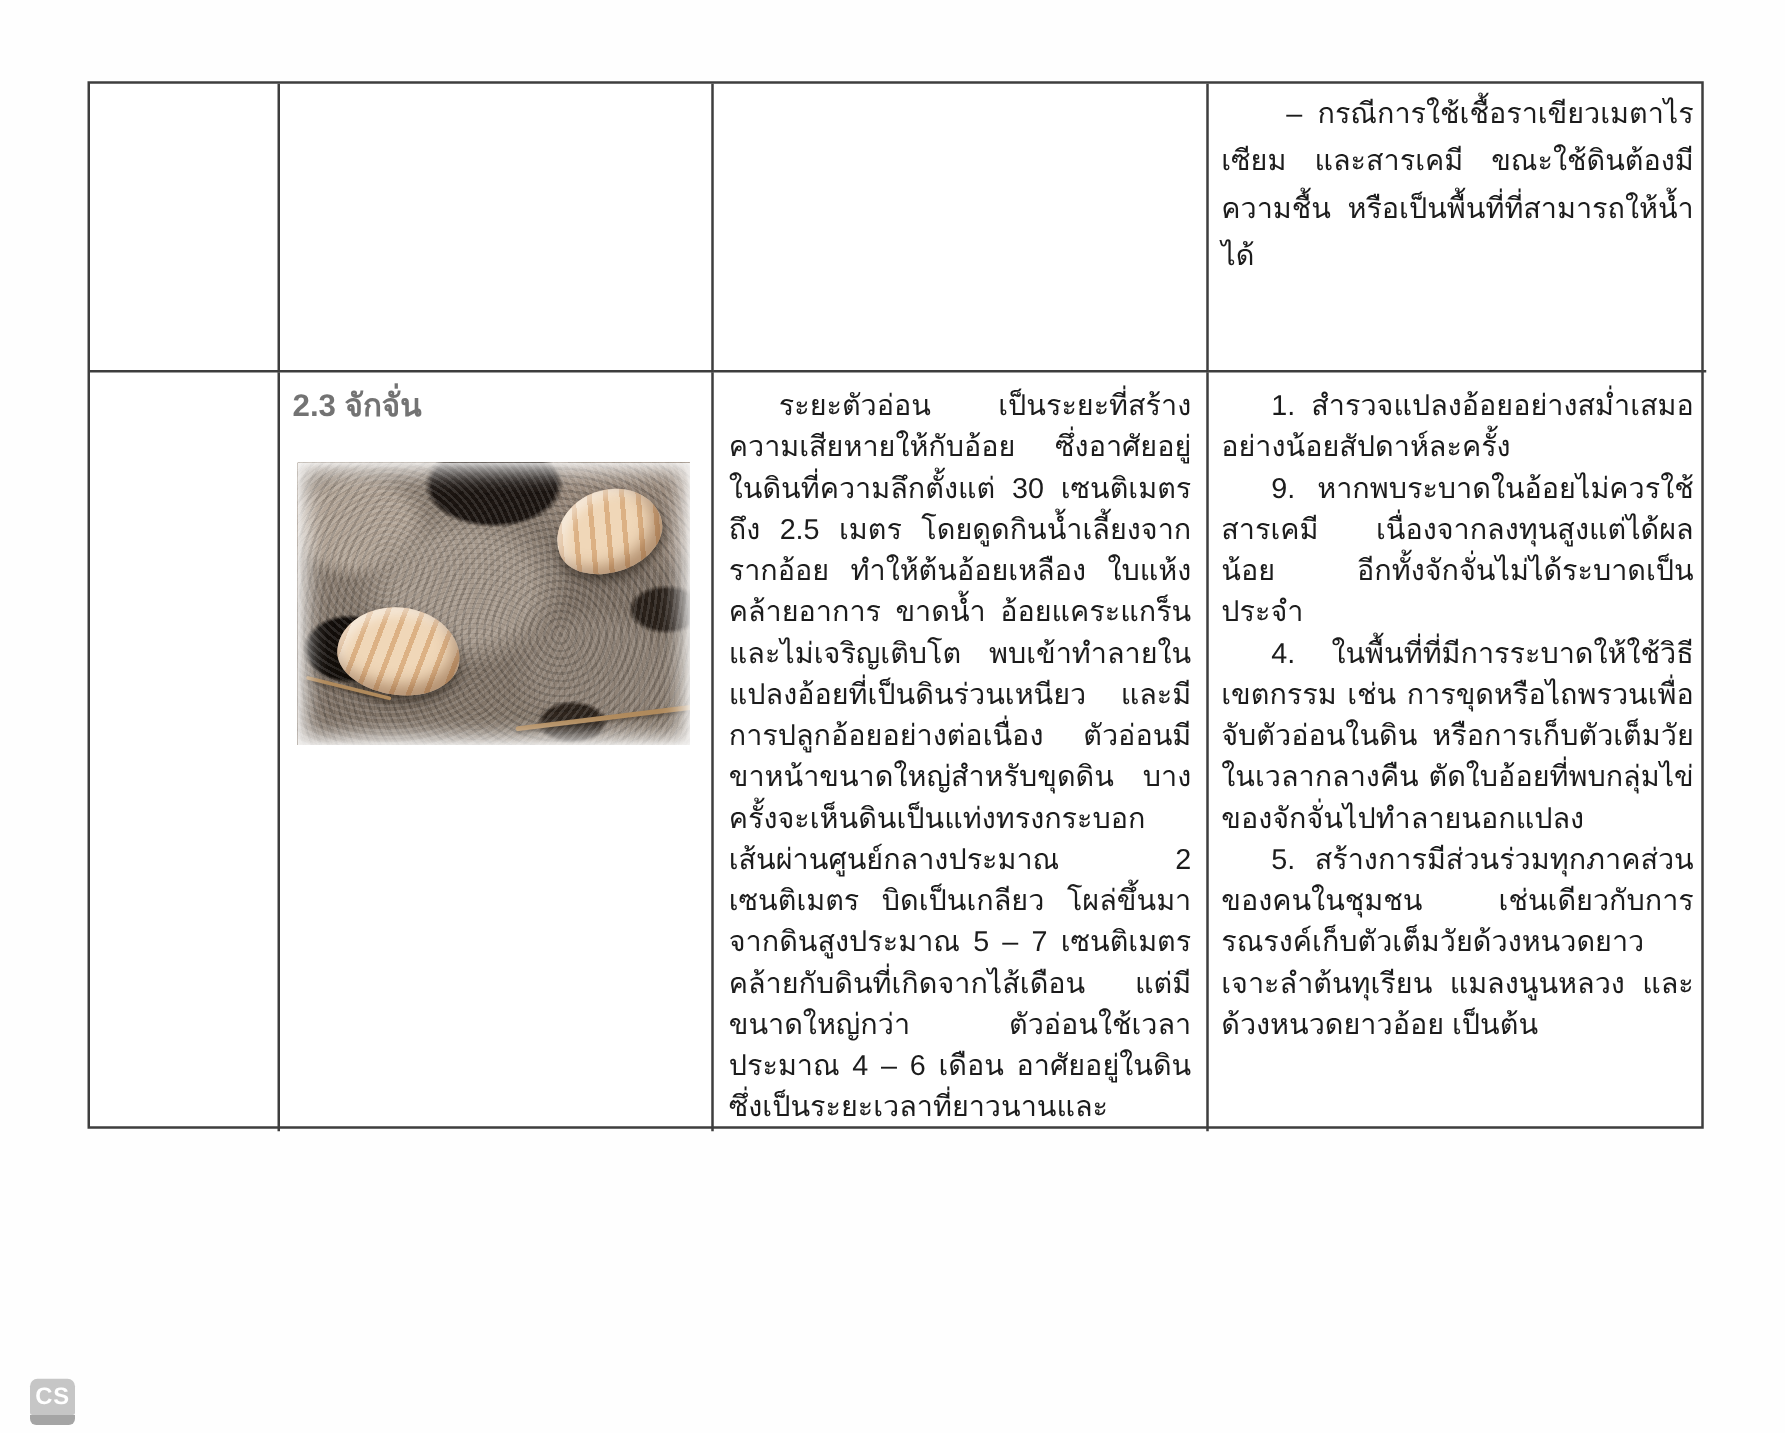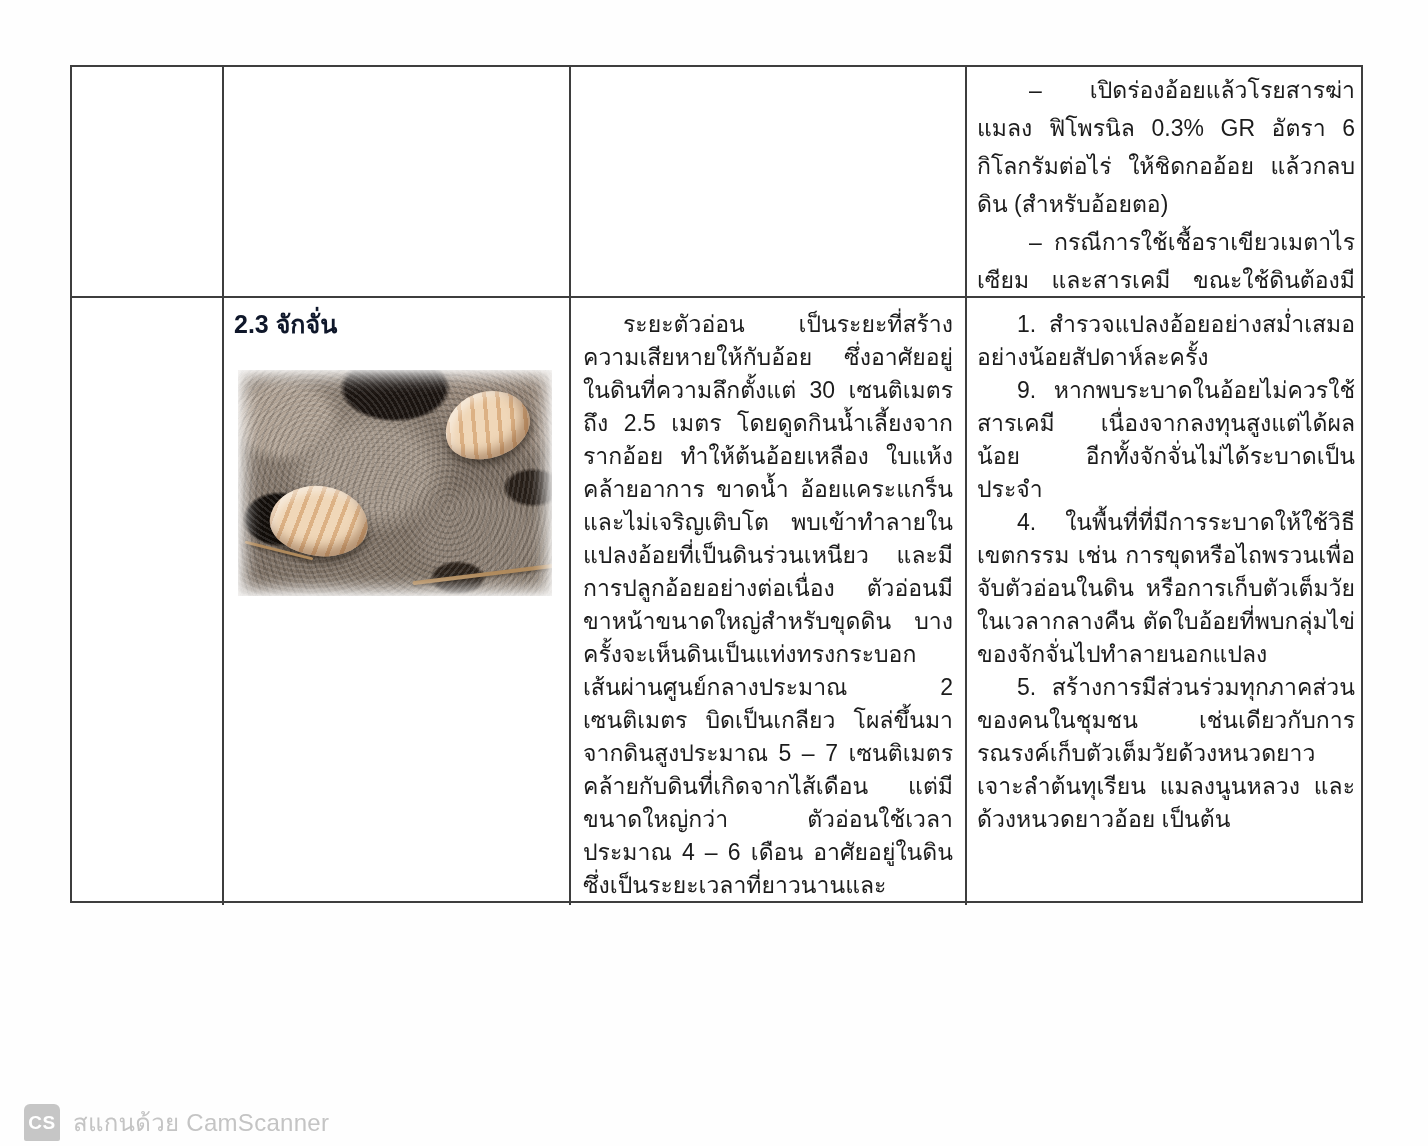--- a/index.html
+++ b/index.html
@@ -33,21 +33,21 @@
     text-align:justify;
     color:#1c1c1c;
   }
   .indent { text-indent:40px; }
   .indent-lg { text-indent:52px; }
 
   .cell-prev-control { padding:4px 10px 0 10px; }
   .cell-prev-control .body-text { line-height:38px; }
 
   .cell-photo { padding:6px 8px 0 10px; }
-  .pest-heading { font-size:25px; font-weight:bold; color:#0f172a; }
+  .pest-heading { font-size:25px; font-weight:bold; color:#737373; }
 
   .cell-damage { padding:10px 12px 0 12px; }
   .cell-prevention { padding:10px 10px 0 10px; }
   .cell-prevention .body-text { line-height:33px; }
   .cell-damage .body-text { line-height:33px; }
 
   
   .photo {
     position:relative;
     width:314px; height:226px;
@@ -94,21 +94,21 @@
     box-shadow:inset 0 0 16px 7px rgba(255,255,255,.88), inset 0 0 4px 1px rgba(255,255,255,.5);
   }
 
   
   .watermark {
     position:absolute; left:24px; top:1103px;
     display:flex; align-items:center;
     color:#c4c4c4;
   }
   .cs-badge {
-    display:inline-flex; flex-direction:row;
+    display:inline-flex; flex-direction:column;
     width:36px; height:37px; margin-right:13px;
   }
   .cs-badge .cs-txt {
     flex:1; display:flex; align-items:center; justify-content:center;
     background:#c6c6c6; color:#ffffff;
     font-weight:bold; font-size:19px;
     border-radius:6px 6px 2px 2px;
     letter-spacing:.5px;
   }
   .cs-badge .cs-tab {
@@ -121,21 +121,20 @@
 <body>
 
 <div class="page">
 
   <div class="doc-table">
 
     <div class="cell"></div>
     <div class="cell"></div>
     <div class="cell"></div>
     <div class="cell last-col cell-prev-control">
-      <p class="body-text indent-lg">– เปิดร่องอ้อยแล้วโรยสารฆ่าแมลง ฟิโพรนิล 0.3% GR อัตรา 6 กิโลกรัมต่อไร่ ให้ชิดกออ้อย แล้วกลบดิน (สำหรับอ้อยตอ)</p>
       <p class="body-text indent-lg">– กรณีการใช้เชื้อราเขียวเมตาไรเซียม และสารเคมี ขณะใช้ดินต้องมีความชื้น หรือเป็นพื้นที่ที่สามารถให้น้ำได้</p>
 
     </div>
 
     <div class="cell last-row"></div>
 
     <div class="cell last-row cell-photo">
       <h3 class="pest-heading">2.3 จักจั่น</h3>
       <div class="photo">
         <div class="grain"></div>
@@ -159,16 +158,15 @@
 
     </div>
 
   </div>
 
   <div class="watermark">
     <span class="cs-badge">
       <span class="cs-txt">CS</span>
       <span class="cs-tab"></span>
     </span>
-    <span class="wm-text">สแกนด้วย CamScanner</span>
   </div>
 
 </div>
 
 </body></html>

